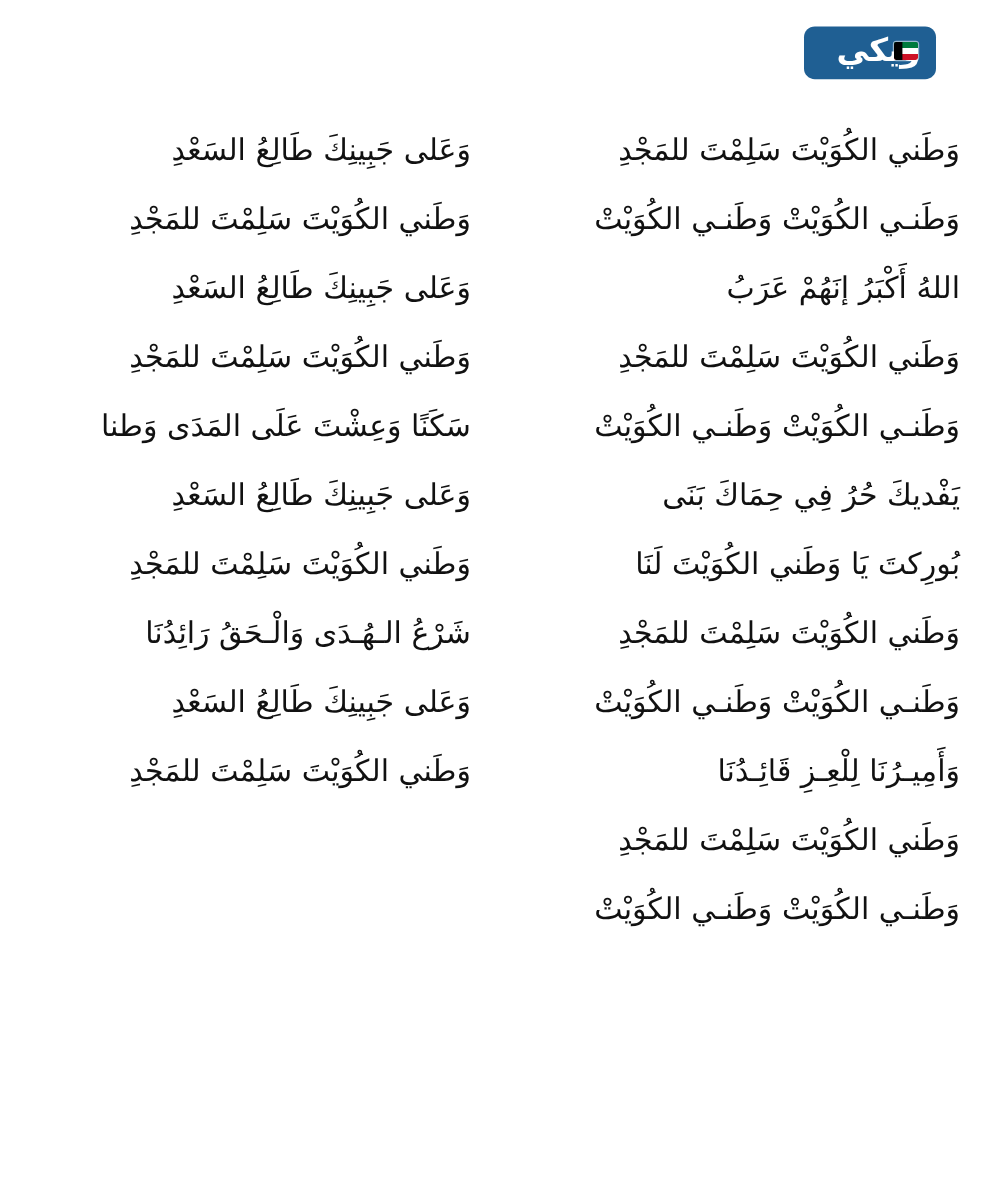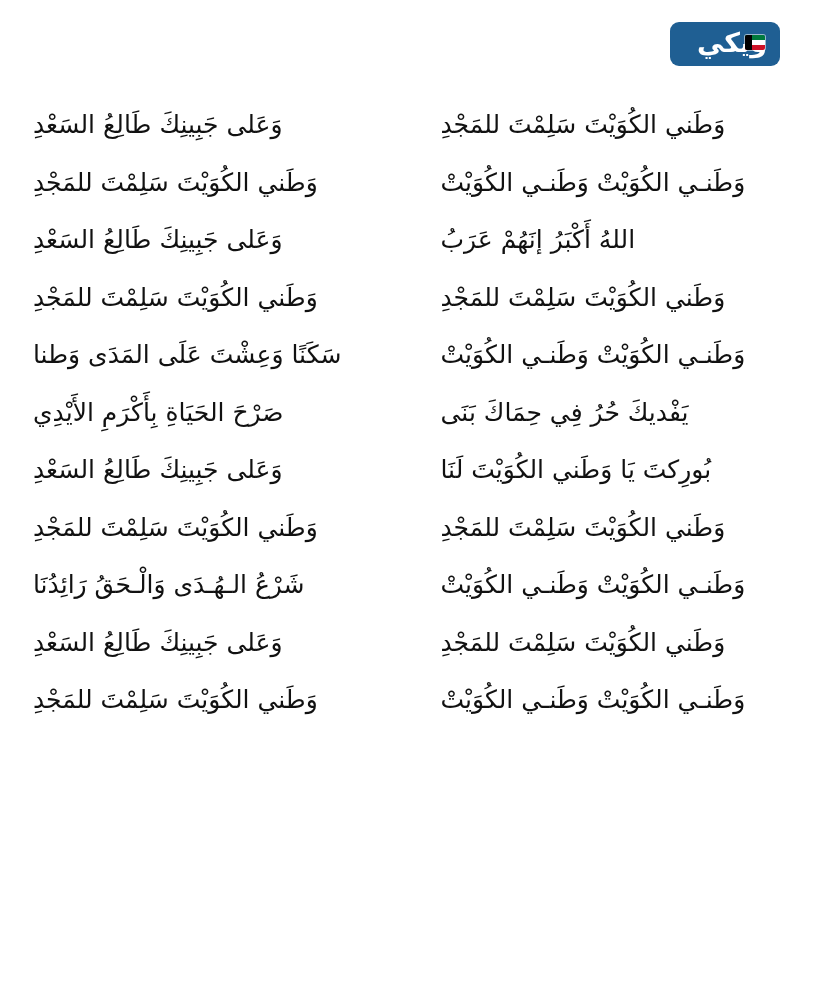--- a/index.html
+++ b/index.html
@@ -93,21 +93,21 @@
     width: 833px;
   }
   .column {
     width: 50%;
     box-sizing: border-box;
   }
   .col-right { padding-left: 24px; }
   .col-left  { padding-right: 24px; }
 
   .verse-line {
-    text-align: left;
+    text-align: right;
     direction: rtl;
     font-size: 25px;
     line-height: 57.5px;
     height: 57.5px;
     white-space: nowrap;
     font-family: "DejaVu Sans", "Liberation Sans", sans-serif;
     color: #111111;
     font-weight: normal;
   }
 </style>
@@ -133,31 +133,31 @@
   <div class="column col-right">
     <div class="verse-line">وَطَني الكُوَيْتَ سَلِمْتَ للمَجْدِ</div>
     <div class="verse-line">وَطَنـي الكُوَيْتْ وَطَنـي الكُوَيْتْ</div>
     <div class="verse-line">اللهُ أَكْبَرُ إنَهُمْ عَرَبُ</div>
     <div class="verse-line">وَطَني الكُوَيْتَ سَلِمْتَ للمَجْدِ</div>
     <div class="verse-line">وَطَنـي الكُوَيْتْ وَطَنـي الكُوَيْتْ</div>
     <div class="verse-line">يَفْديكَ حُرُ فِي حِمَاكَ بَنَى</div>
     <div class="verse-line">بُورِكتَ يَا وَطَني الكُوَيْتَ لَنَا</div>
     <div class="verse-line">وَطَني الكُوَيْتَ سَلِمْتَ للمَجْدِ</div>
     <div class="verse-line">وَطَنـي الكُوَيْتْ وَطَنـي الكُوَيْتْ</div>
+    <div class="verse-line">وَأَمِيـرُنَا لِلْعِـزِ قَائِـدُنَا</div>
     <div class="verse-line">وَطَني الكُوَيْتَ سَلِمْتَ للمَجْدِ</div>
     <div class="verse-line">وَطَنـي الكُوَيْتْ وَطَنـي الكُوَيْتْ</div>
   </div>
 
   <div class="column col-left">
     <div class="verse-line">وَعَلى جَبِينِكَ طَالِعُ السَعْدِ</div>
     <div class="verse-line">وَطَني الكُوَيْتَ سَلِمْتَ للمَجْدِ</div>
     <div class="verse-line">وَعَلى جَبِينِكَ طَالِعُ السَعْدِ</div>
     <div class="verse-line">وَطَني الكُوَيْتَ سَلِمْتَ للمَجْدِ</div>
     <div class="verse-line">سَكَنًا وَعِشْتَ عَلَى المَدَى وَطنا</div>
-    <div class="verse-line">صَرْحَ الحَيَاةِ بِأَكْرَمِ الأَيْدِي</div>
     <div class="verse-line">وَعَلى جَبِينِكَ طَالِعُ السَعْدِ</div>
     <div class="verse-line">وَطَني الكُوَيْتَ سَلِمْتَ للمَجْدِ</div>
     <div class="verse-line">شَرْعُ الـهُـدَى وَالْـحَقُ رَائِدُنَا</div>
     <div class="verse-line">وَعَلى جَبِينِكَ طَالِعُ السَعْدِ</div>
     <div class="verse-line">وَطَني الكُوَيْتَ سَلِمْتَ للمَجْدِ</div>
   </div>
 
 </div>
 
 </body></html>

